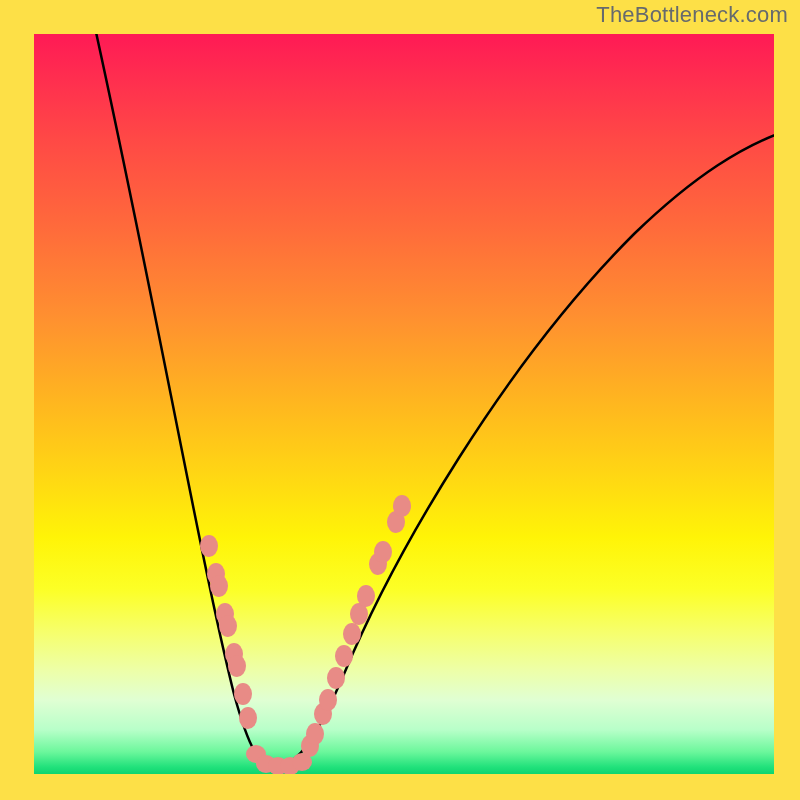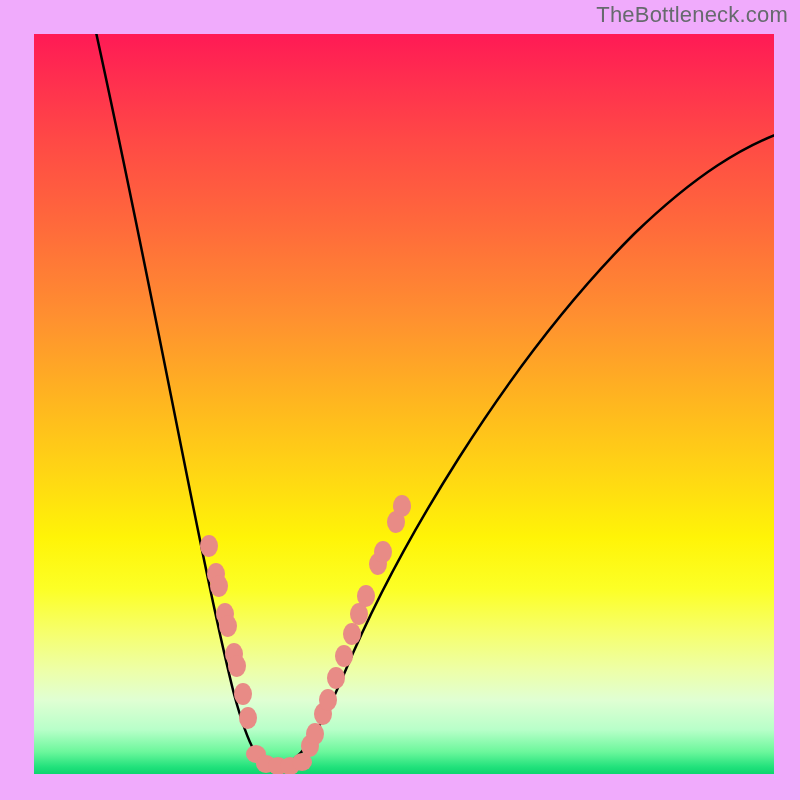--- a/index.html
+++ b/index.html
@@ -8,21 +8,21 @@
     width: 800px;
     height: 800px;
     background: #000;
     overflow: hidden;
     font-family: Arial, Helvetica, sans-serif;
   }
   .outer {
     position: relative;
     width: 800px;
     height: 800px;
-    background: #f0abfc;
+    background: #fde047;
   }
   .watermark {
     position: absolute;
     top: 2px;
     right: 12px;
     color: #666a6d;
     font-size: 22px;
     font-weight: 500;
     letter-spacing: 0.2px;
     z-index: 50;

